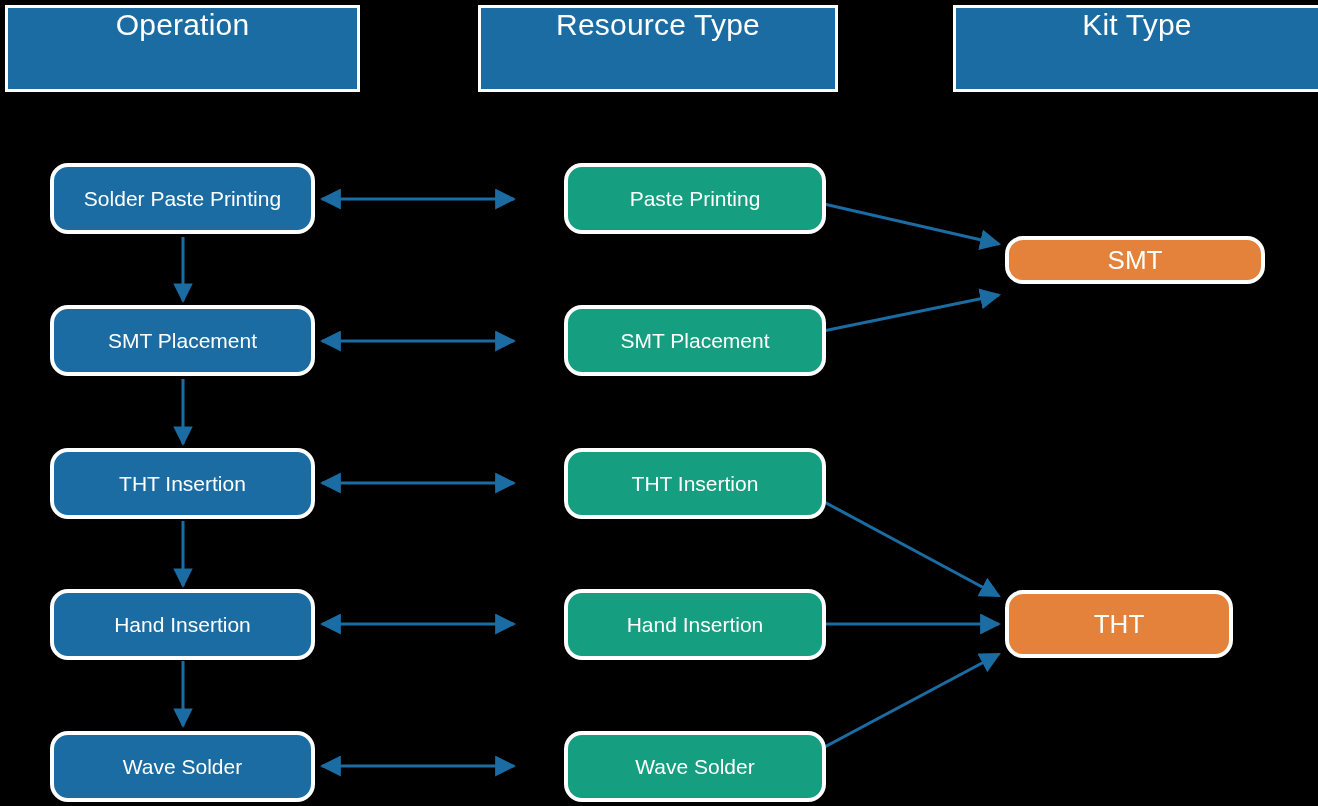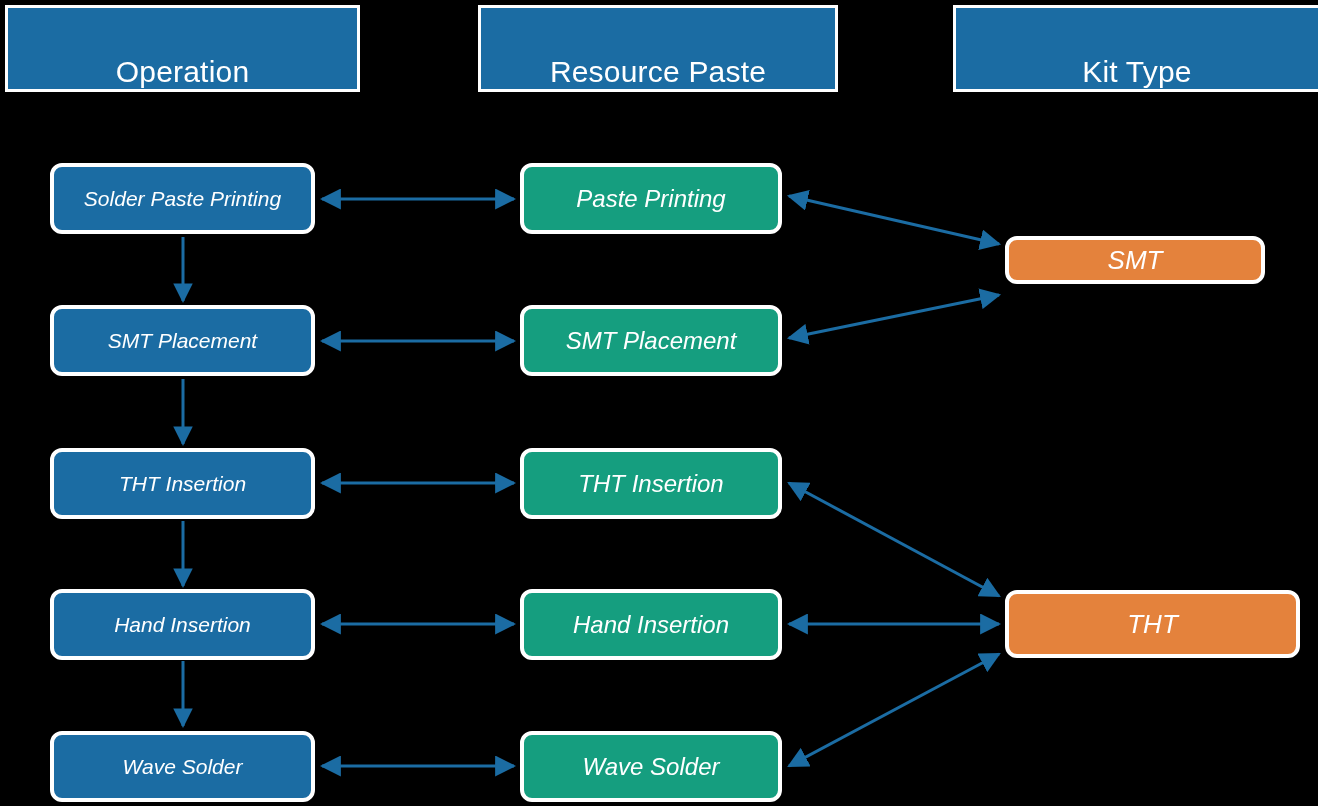--- a/index.html
+++ b/index.html
@@ -17,47 +17,47 @@
   }
 
   
   .col-header {
     position: absolute;
     box-sizing: border-box;
     background: #1B6CA3;
     border: 3px solid #FFFFFF;
     color: #FFFFFF;
     display: flex;
-    align-items: flex-end;
+    align-items: flex-start;
     justify-content: center;
     font-size: 30px;
     letter-spacing: 0.2px;
     white-space: nowrap;
   }
 
   
   .node {
     position: absolute;
     box-sizing: border-box;
-    border-radius: 12px;
+    border-radius: 18px;
     border: 4px solid #FFFFFF;
     display: flex;
     align-items: center;
     justify-content: center;
     color: #FFFFFF;
     white-space: nowrap;
-    font-style: italic;
   }
   .node-operation {
     background: #1B6CA3;
     font-size: 21px;
   }
   .node-resource {
     background: #159E7F;
-    font-size: 24px;
+    font-size: 21px;
+    margin-left: 44px;
   }
   .node-kitgroup {
     background: #E4823C;
     font-size: 26px;
   }
 
   
   #edges {
     position: absolute;
     left: 0;
@@ -70,21 +70,21 @@
 </head>
 <body>
 
 <div id="canvas">
 
   <div class="col-header" style="left:5px; top:5px; width:355px; height:87px;">
     <span>Operation</span>
   </div>
 
   <div class="col-header" style="left:478px; top:5px; width:360px; height:87px;">
-    <span>Resource Paste</span>
+    <span>Resource Type</span>
   </div>
 
   <div class="col-header" style="left:953px; top:5px; width:368px; height:87px;">
     <span>Kit Type</span>
   </div>
 
   <svg id="edges" viewBox="0 0 1318 806">
     <defs>
       <marker id="arrowEnd" viewBox="0 0 10 10" refX="9" refY="5" markerWidth="7" markerHeight="7" orient="auto-start-reverse">
         <path d="M 0 0 L 10 5 L 0 10 z" fill="#1B6CA3"></path>
@@ -149,17 +149,17 @@
   <div class="node node-resource" style="left:520px; top:589px; width:262px; height:71px;">
     <span>Hand Insertion</span>
   </div>
   <div class="node node-resource" style="left:520px; top:731px; width:262px; height:71px;">
     <span>Wave Solder</span>
   </div>
 
   <div class="node node-kitgroup" style="left:1005px; top:236px; width:260px; height:48px;">
     <span>SMT</span>
   </div>
-  <div class="node node-kitgroup" style="left:1005px; top:590px; width:295px; height:68px;">
+  <div class="node node-kitgroup" style="left:1005px; top:590px; width:228px; height:68px;">
     <span>THT</span>
   </div>
 
 </div>
 
 </body></html>

